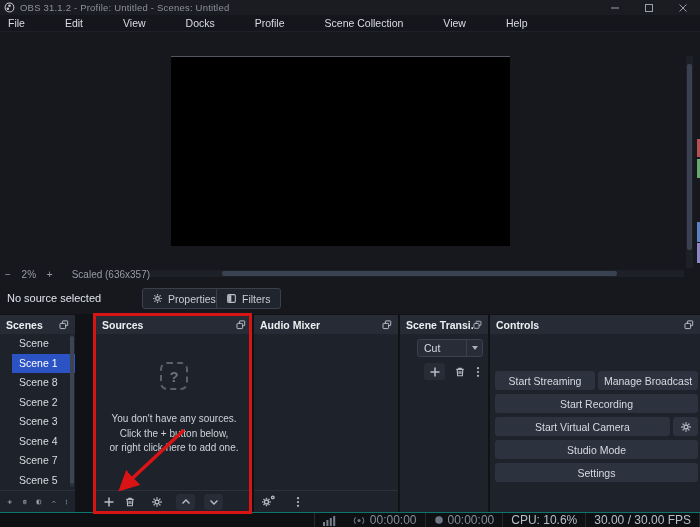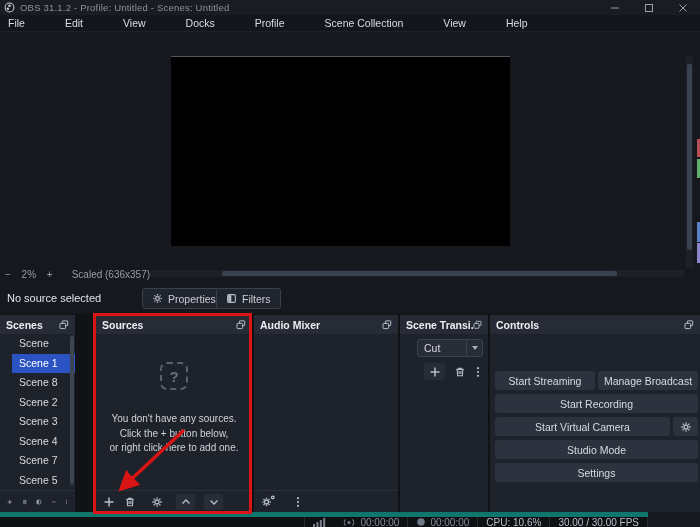--- a/index.html
+++ b/index.html
@@ -68,21 +68,21 @@
   .combo .tri { width:0; height:0; border-left:3.5px solid transparent; border-right:3.5px solid transparent; border-top:4px solid #aab0ba; }
   .trow { display:flex; align-items:center; justify-content:flex-end; gap:6px; padding:6px 7px 0 0; color:#b8bdc7; }
 
   
   .ctl-body { padding:5px 2px 0 5px; display:flex; flex-direction:column; gap:4px; }
   .ctl-row { display:flex; gap:3px; }
   .cbtn { height:19px; background:#2c323e; border-radius:3px; color:#d6dae2; font-size:10.5px; display:flex; align-items:center; justify-content:center; flex:1; }
   .cbtn.icononly { flex:0 0 25px; }
 
   
-  #statusbar { position:absolute; left:0; top:512px; width:648px; height:15px; background:#0e1014; border-top:5px solid #0f766e; display:flex; align-items:center; justify-content:flex-end; color:#868d99; font-size:10px; }
+  #statusbar { position:absolute; left:0; top:512px; width:700px; height:15px; background:#0e1014; border-top:1px solid #0f766e; display:flex; align-items:center; justify-content:flex-end; color:#868d99; font-size:12px; }
   #statusbar .seg { display:flex; align-items:center; gap:4px; padding:0 8px; height:100%; }
   #statusbar .sdiv { width:1px; height:100%; background:#262a31; }
   #statusbar .bright { color:#b9bfca; }
 
   
   #ann-rect { position:absolute; left:93px; top:313px; width:159px; height:201px; border:3px solid #d91414; pointer-events:none; z-index:40; }
   #ann-arrow { position:absolute; left:100px; top:417px; width:100px; height:85px; pointer-events:none; z-index:41; }
 
   svg { display:block; }
   .ic { color:#b8bdc7; }

